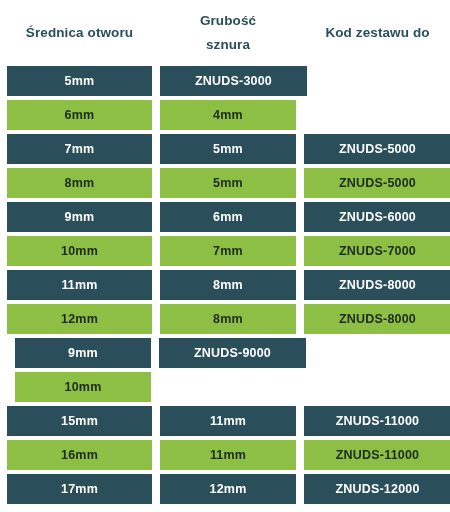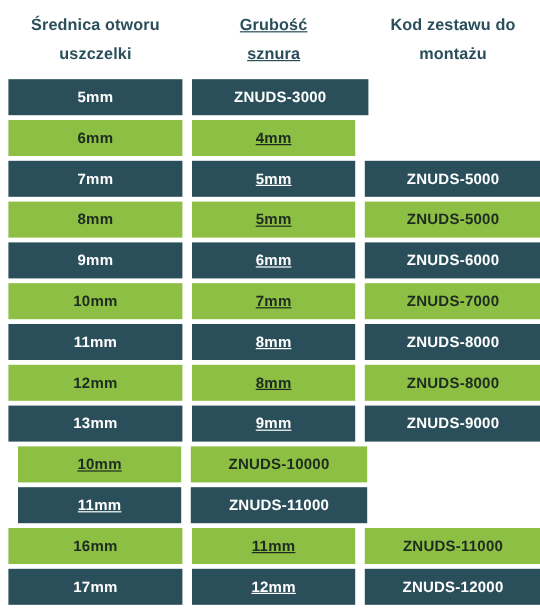--- a/index.html
+++ b/index.html
@@ -49,49 +49,47 @@
     align-items: center;
     justify-content: center;
     font-size: 12.5px;
     font-weight: 700;
     letter-spacing: 0.2px;
     box-sizing: border-box;
     text-align: center;
   }
   
   .col-1 { width: 145px; }
-  .col-2 { width: 136px; margin-left: 8px; text-decoration: underline; }
+  .col-2 { width: 136px; margin-left: 8px; }
   .col-3 { width: 147px; margin-left: 8px; }
 
   .row-dark .cell {
     background: #2a4f5a;
     color: #ffffff;
   }
   .row-light .cell {
     background: #8cbf43;
     color: #1d2b20;
   }
 </style>
 </head>
 <body>
 
 <div id="table-wrap">
 
   <div class="header-row">
     <div class="header-cell col-1">
       <span>Średnica otworu</span>
-      <span class="line2">uszczelki</span>
     </div>
     <div class="header-cell col-2">
       <span>Grubość</span>
       <span class="line2">sznura</span>
     </div>
     <div class="header-cell col-3">
       <span>Kod zestawu do</span>
-      <span class="line2">montażu</span>
     </div>
   </div>
 
   <div id="rows-container">
       <div class="data-row row-dark">
         <div class="cell col-1">5mm</div>
         <div class="cell col-3">ZNUDS-3000</div>
       </div>
       <div class="data-row row-light">
         <div class="cell col-1">6mm</div>
@@ -121,29 +119,28 @@
         <div class="cell col-1">11mm</div>
         <div class="cell col-2">8mm</div>
         <div class="cell col-3">ZNUDS-8000</div>
       </div>
       <div class="data-row row-light">
         <div class="cell col-1">12mm</div>
         <div class="cell col-2">8mm</div>
         <div class="cell col-3">ZNUDS-8000</div>
       </div>
       <div class="data-row row-dark">
-        <div class="cell col-1">13mm</div>
         <div class="cell col-2">9mm</div>
         <div class="cell col-3">ZNUDS-9000</div>
       </div>
       <div class="data-row row-light">
         <div class="cell col-2">10mm</div>
-        <div class="cell col-3">ZNUDS-10000</div>
       </div>
       <div class="data-row row-dark">
+        <div class="cell col-1">15mm</div>
         <div class="cell col-2">11mm</div>
         <div class="cell col-3">ZNUDS-11000</div>
       </div>
       <div class="data-row row-light">
         <div class="cell col-1">16mm</div>
         <div class="cell col-2">11mm</div>
         <div class="cell col-3">ZNUDS-11000</div>
       </div>
       <div class="data-row row-dark">
         <div class="cell col-1">17mm</div>

